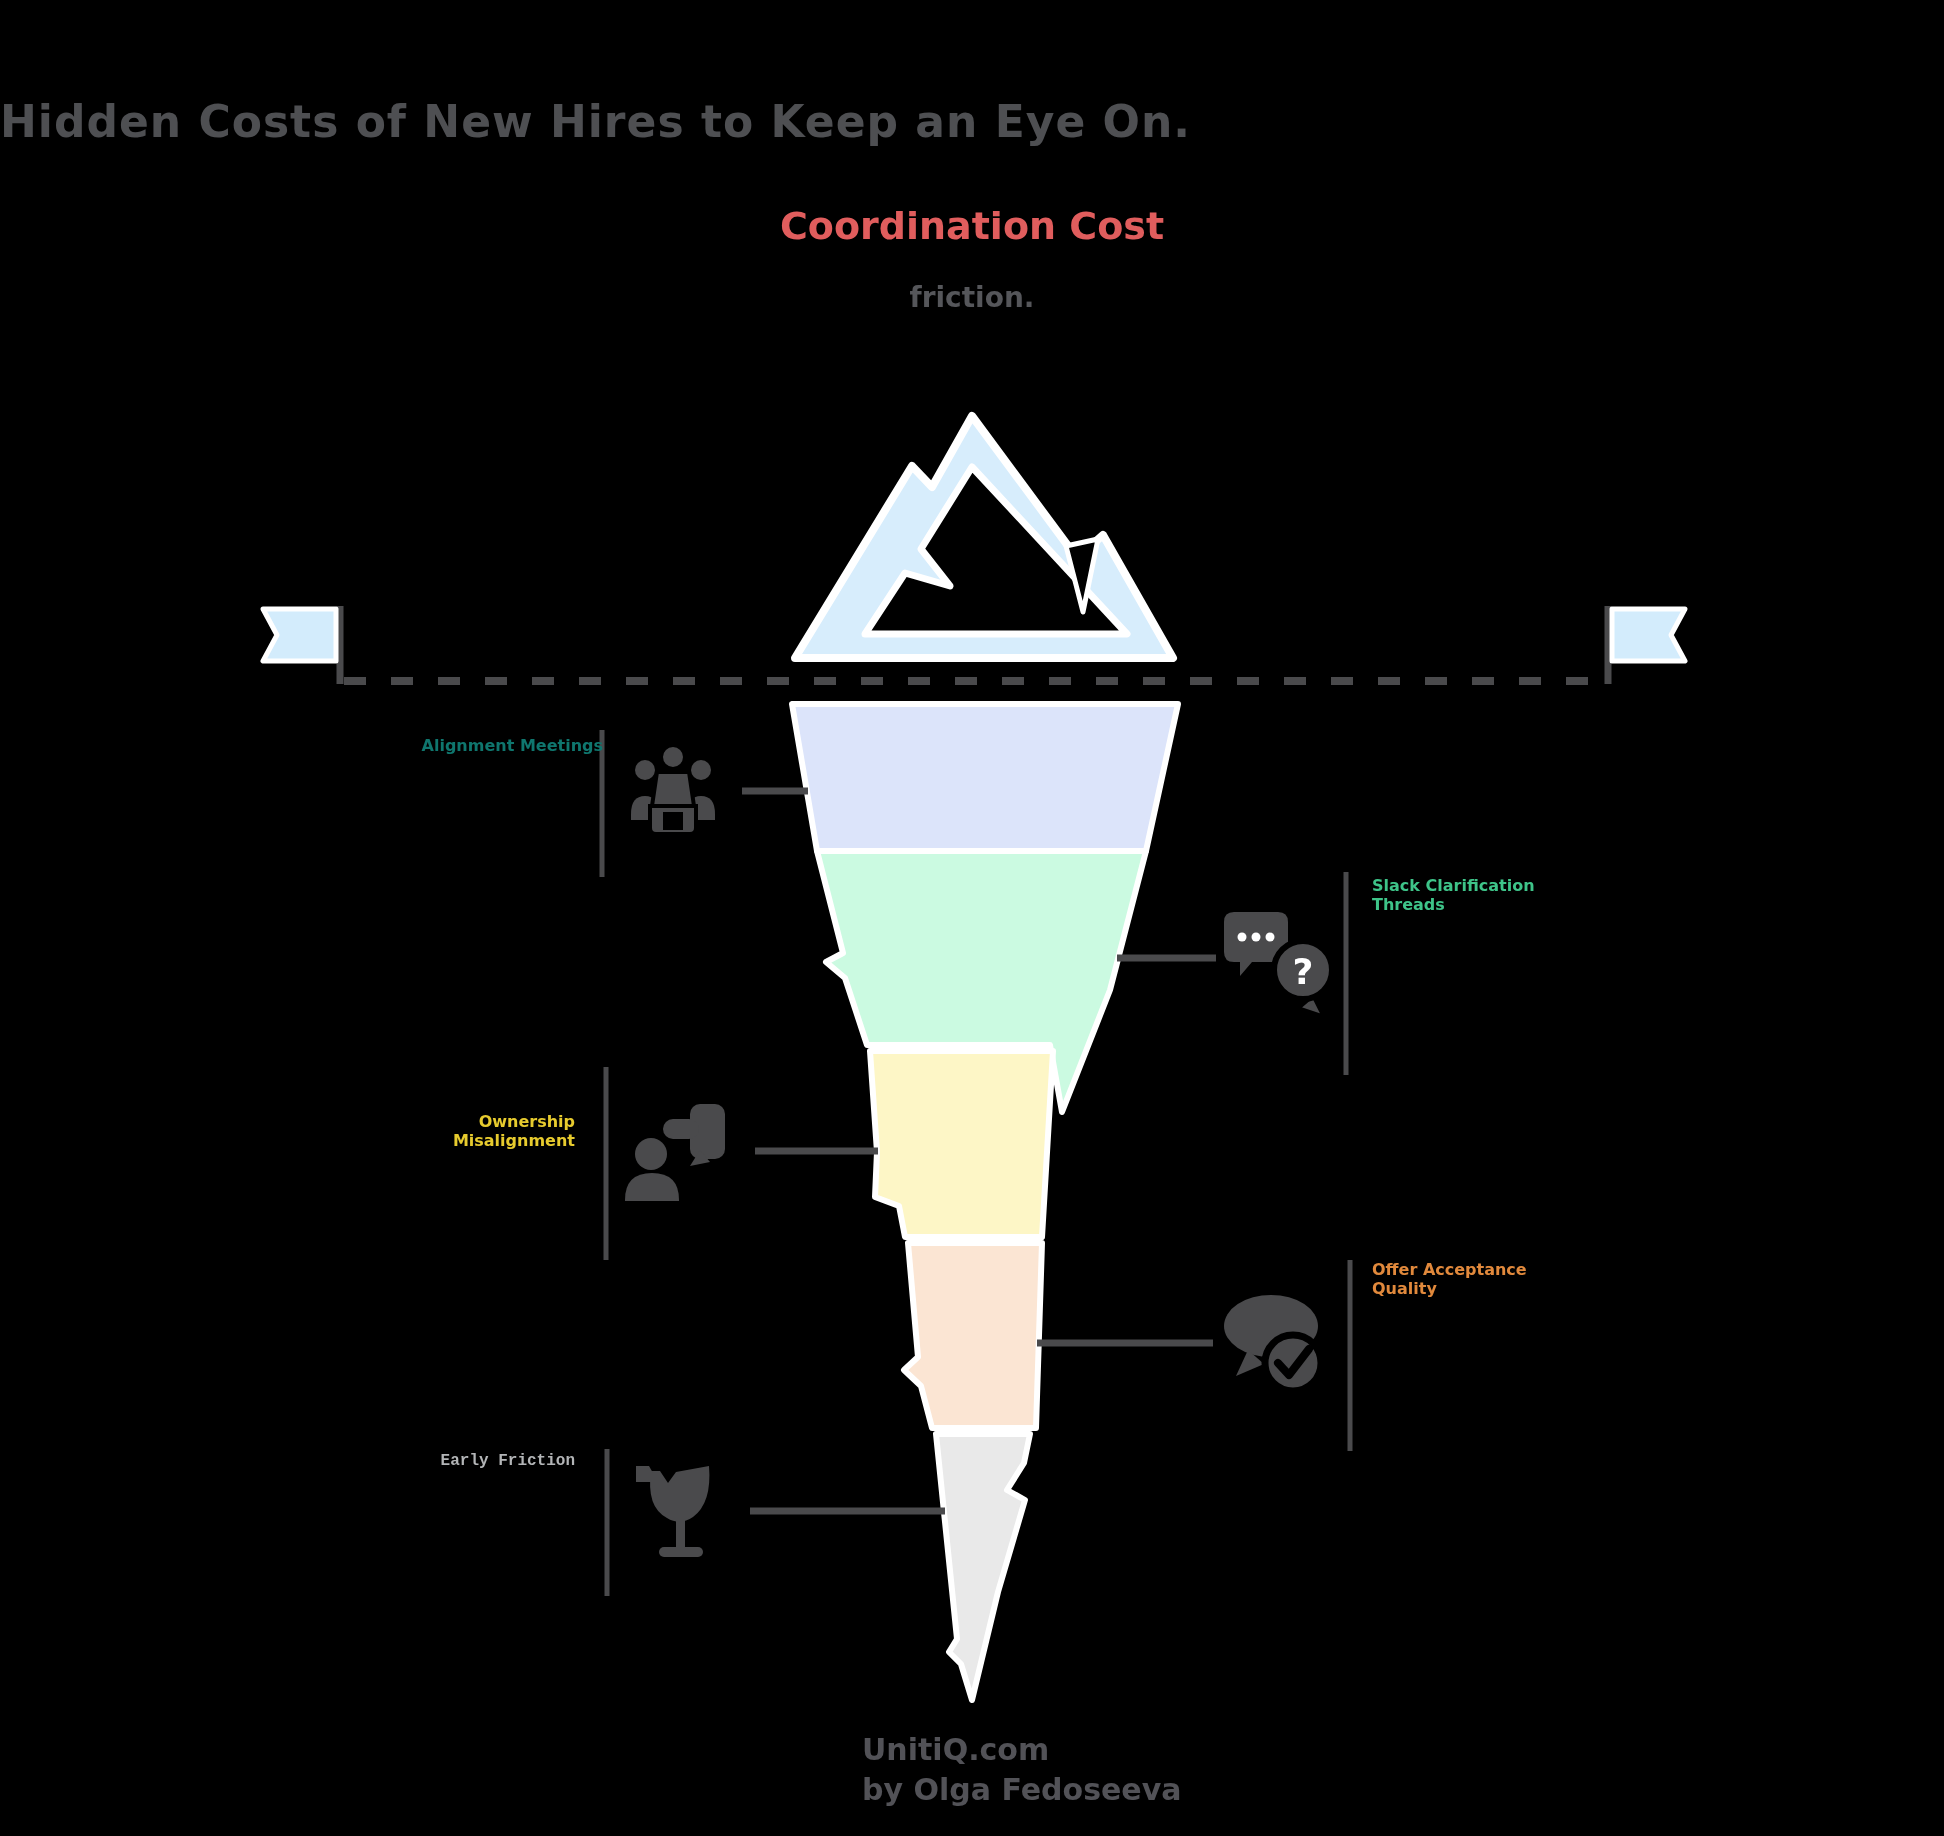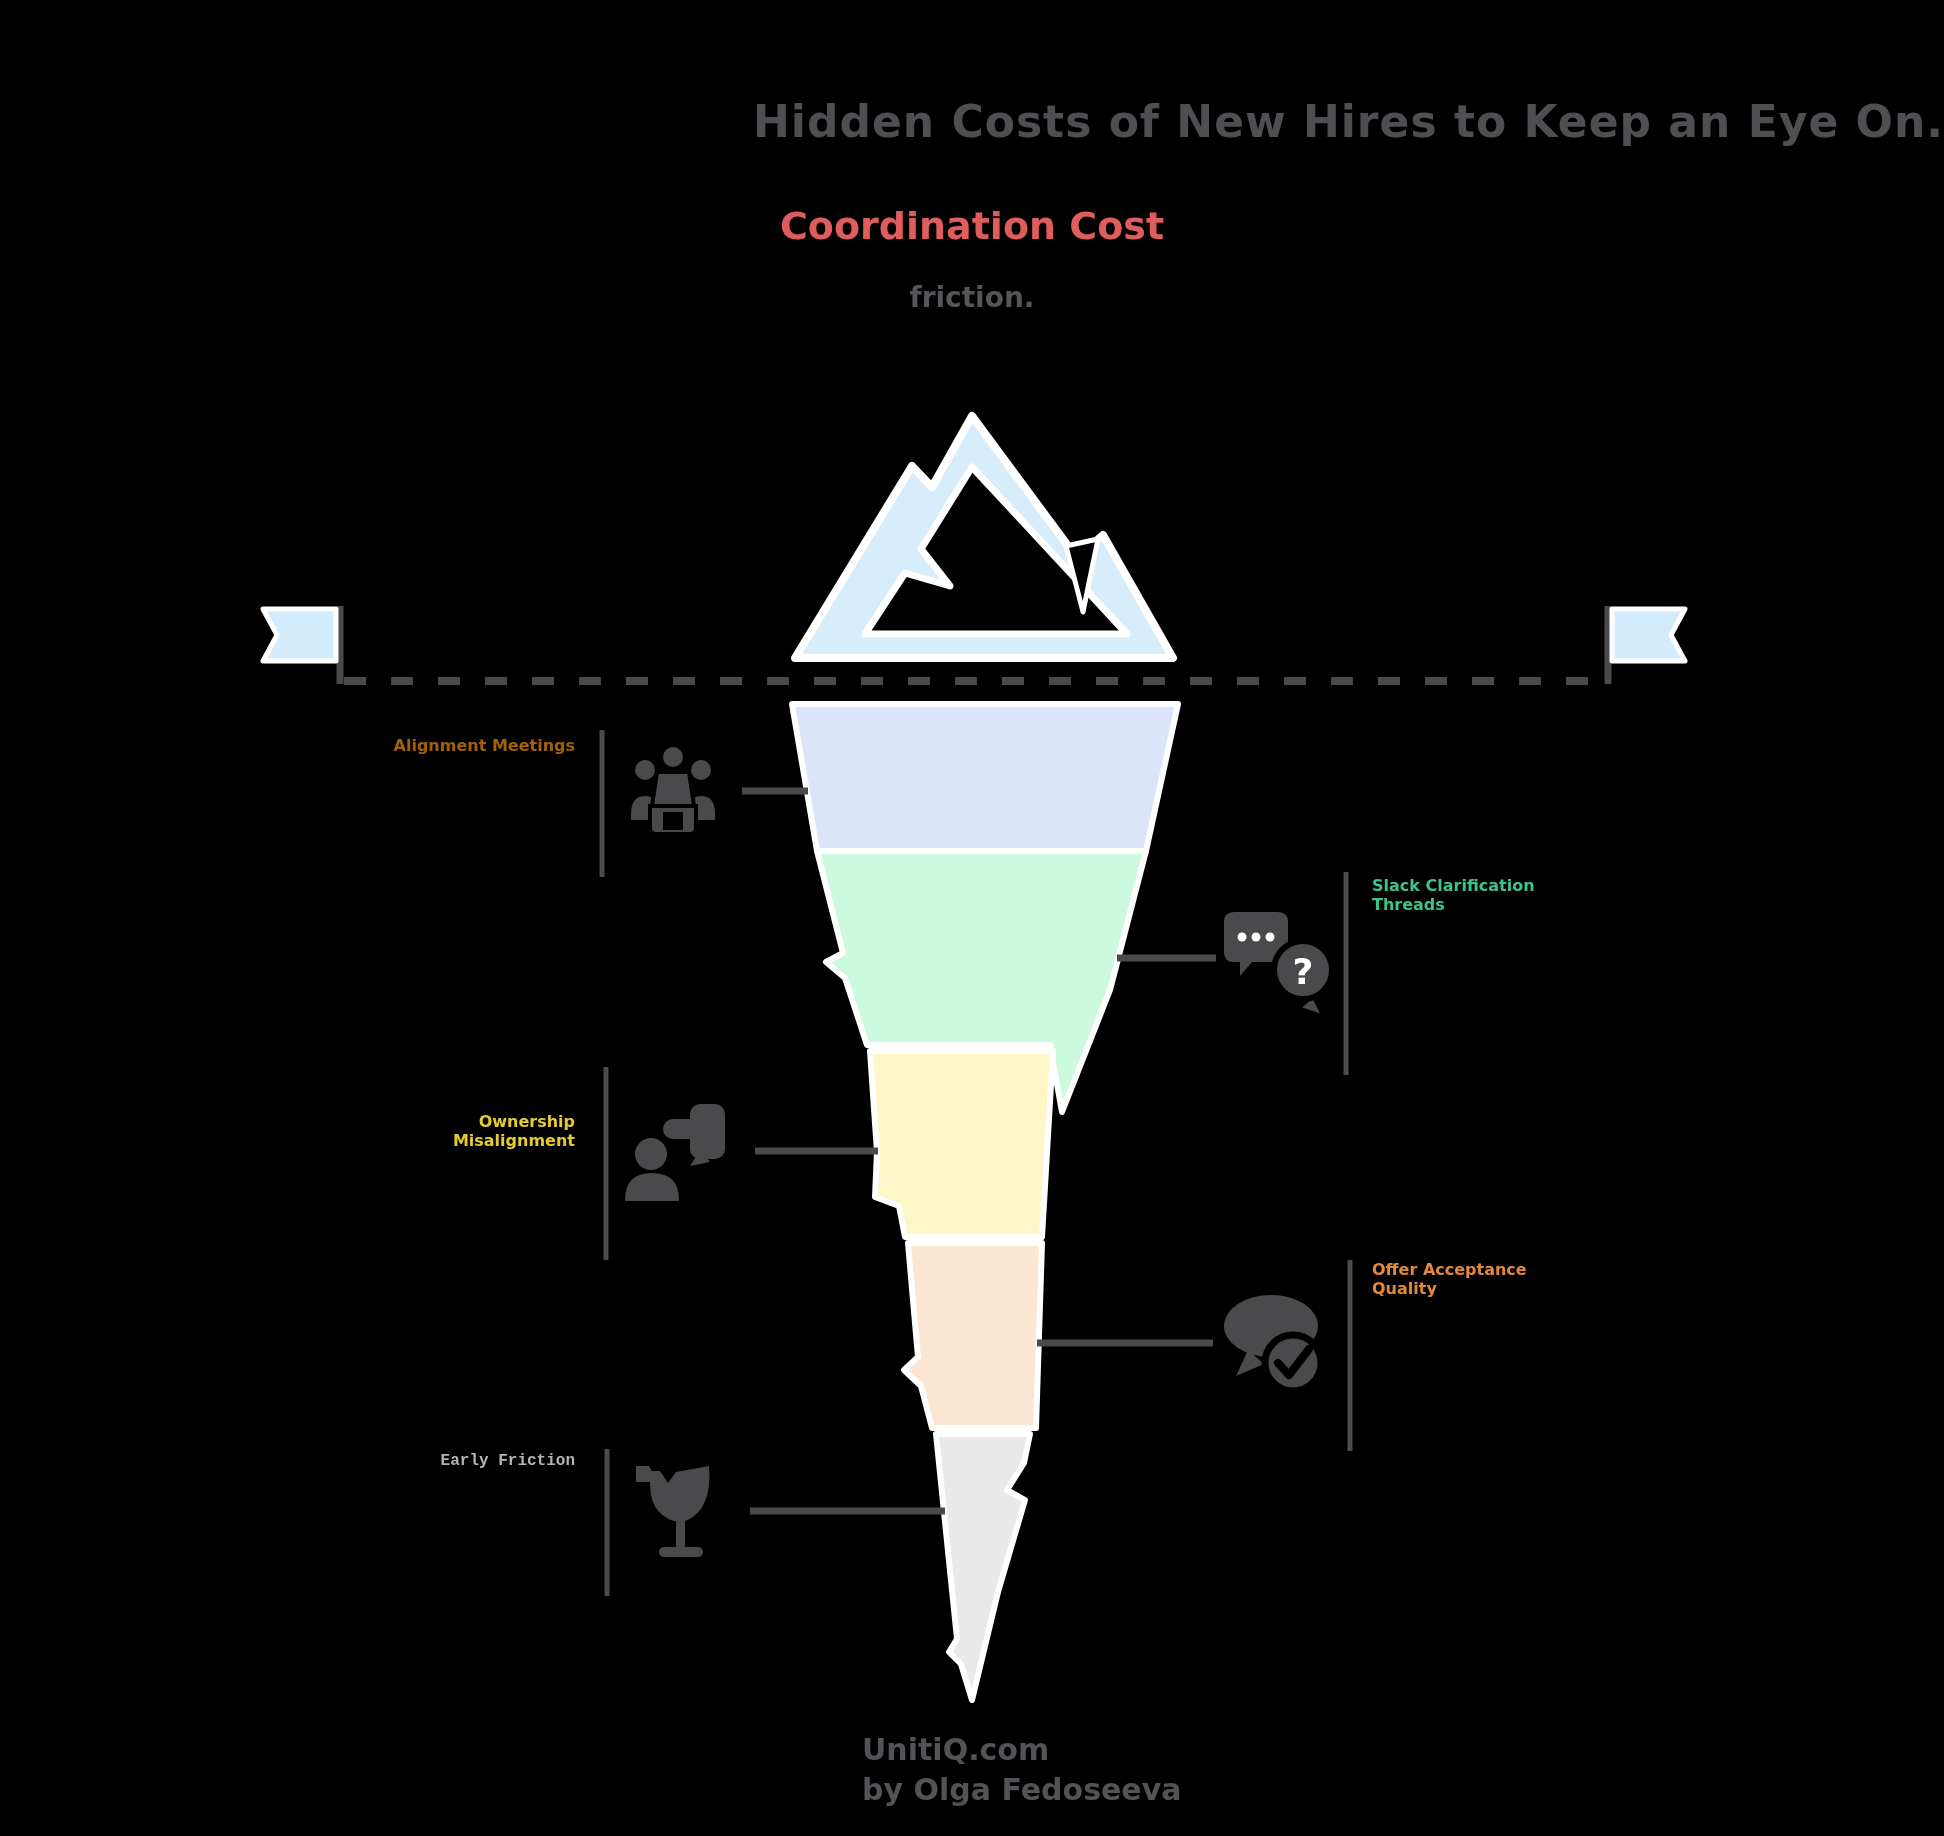--- a/index.html
+++ b/index.html
@@ -1,20 +1,20 @@
 <!DOCTYPE html>
 <html><head>
 <meta charset="utf-8">
 <style>
   html,body{margin:0;padding:0;background:#000;}
   #stage{position:relative;width:1944px;height:1836px;background:#000;overflow:hidden;
          font-family:"DejaVu Sans","Liberation Sans",sans-serif;}
   #art{position:absolute;left:0;top:0;}
   .txt{position:absolute;font-weight:bold;}
-  .main-title{left:0;top:96px;width:1944px;text-align:right;font-size:44px;letter-spacing:1px;}
+  .main-title{left:0;top:96px;width:1944px;text-align:left;font-size:44px;letter-spacing:1px;}
   .top-block{left:572px;top:203px;width:800px;text-align:center;}
   .top-block .t{font-size:38px;line-height:47px;}
   .top-block .d{margin-top:29px;font-size:28px;line-height:37px;color:#55565a;}
   .side-block{position:absolute;}
   .left-side{left:0;width:575px;text-align:right;}
   .right-side{left:1372px;width:560px;text-align:left;}
   .b1t{top:736px;} .b1d{top:800px;}
   .b2t{top:876px;} .b2d{top:990px;}
   .b3t{top:1112px;} .b3d{top:1180px;}
   .b4t{top:1260px;} .b4d{top:1372px;}
@@ -117,21 +117,21 @@
 
   <div class="txt top-block">
     <div class="t" style="color: rgb(224, 93, 93);">
       <div>Coordination Cost</div>
     </div>
     <div class="d">
       <div>friction.</div>
     </div>
   </div>
 
-  <div class="txt side-block left-side t b1t" style="color: #a16207;">
+  <div class="txt side-block left-side t b1t" style="color: #0f766e; margin-left: 28px;">
     <div>Alignment Meetings</div>
   </div>
   <div class="txt side-block left-side d b1d">
     <div>More meetings needed for</div>
     <div>coordination.</div>
   </div>
 
   <div class="txt side-block right-side t b2t" style="color: rgb(62, 196, 137);">
     <div>Slack Clarification</div>
     <div>Threads</div>

